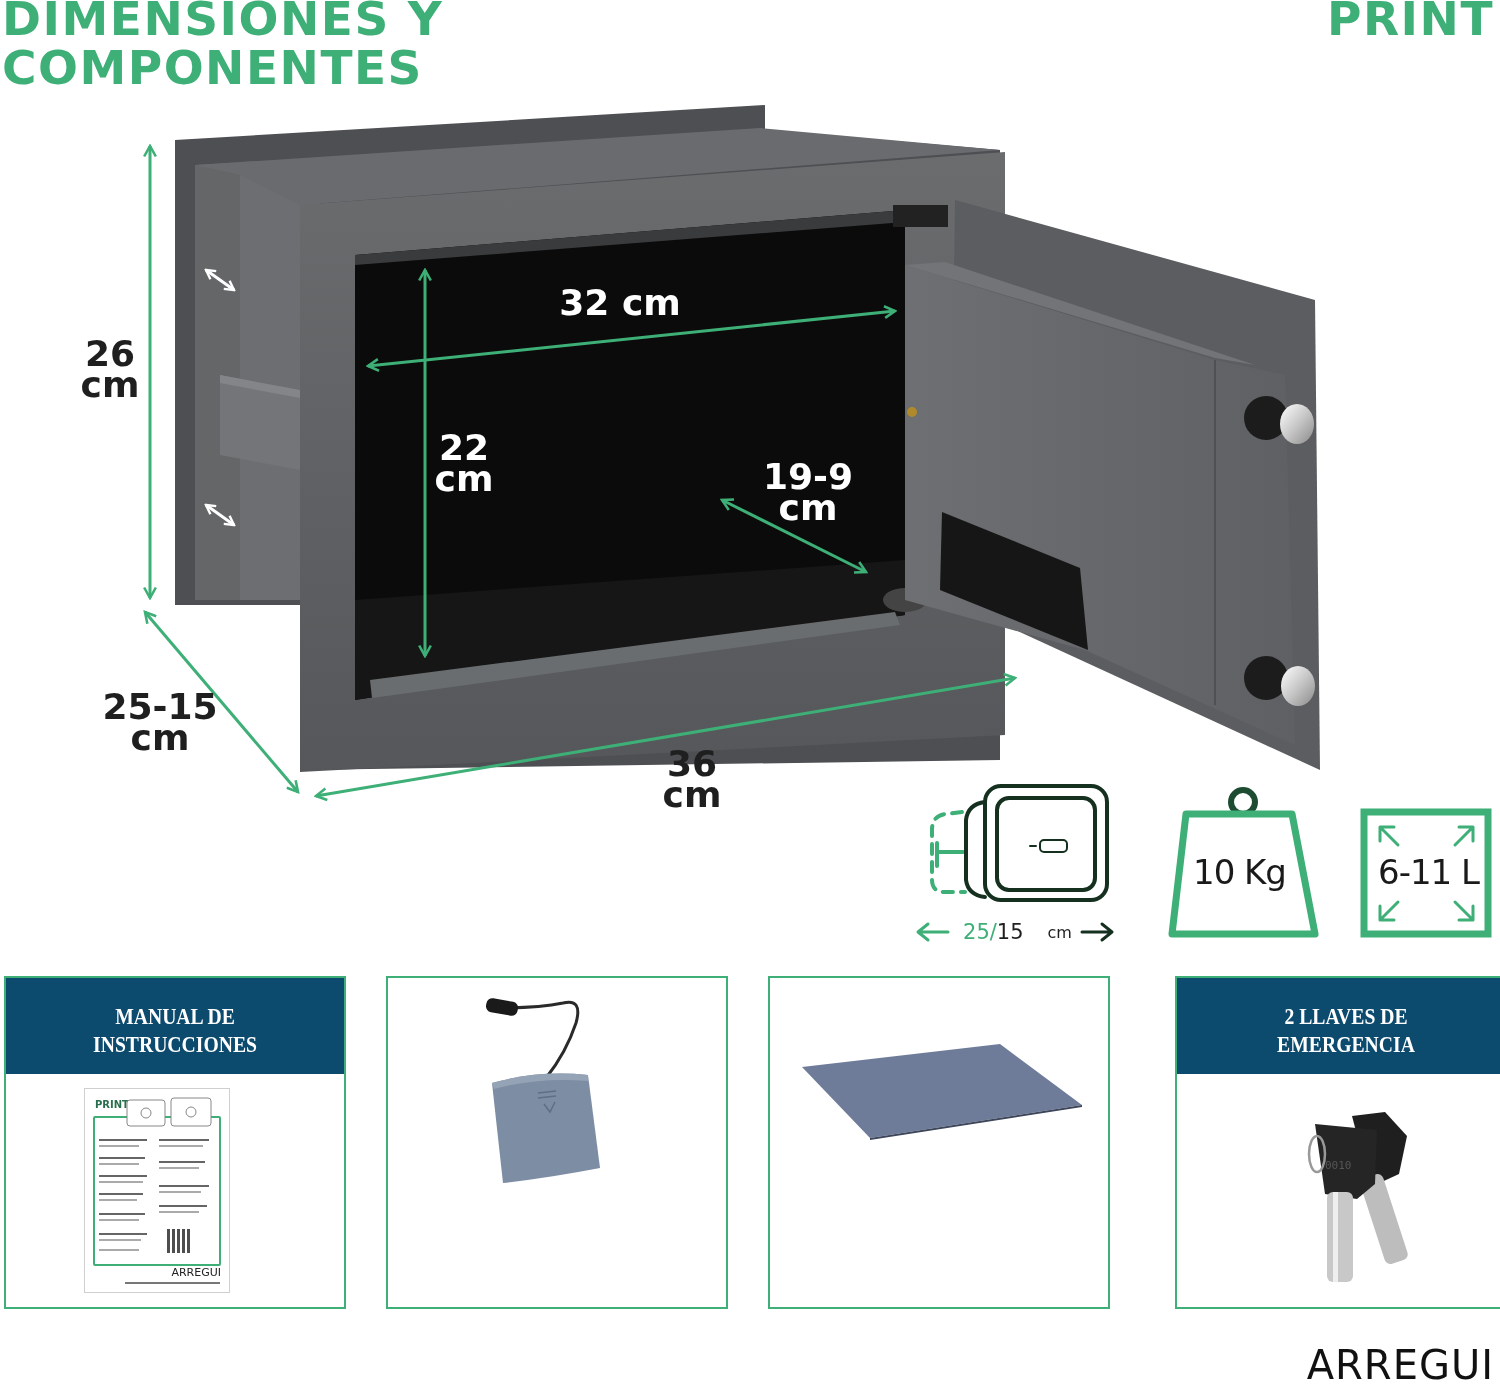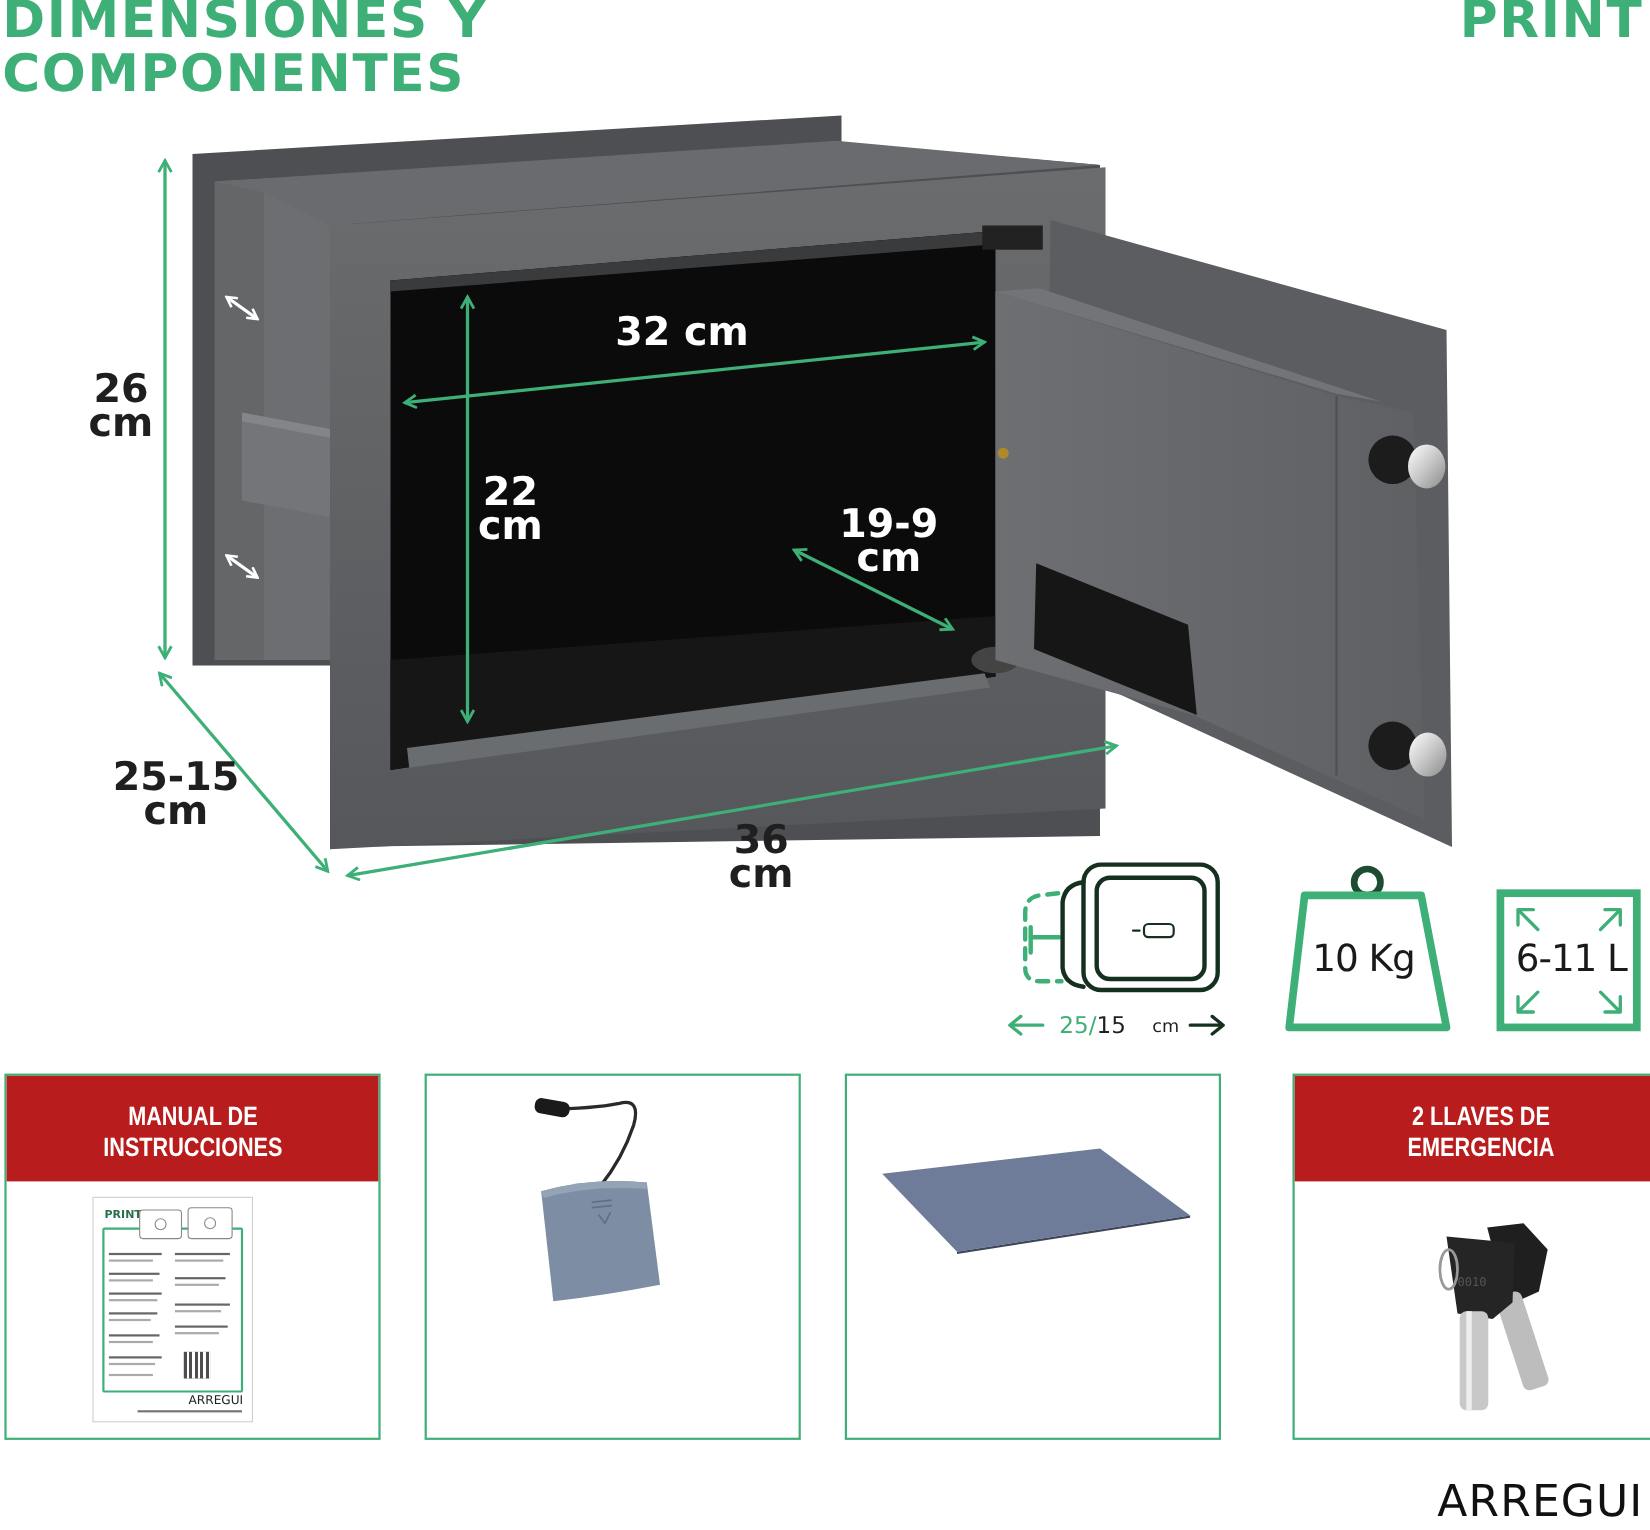--- a/index.html
+++ b/index.html
@@ -37,24 +37,24 @@
     position: absolute; font-family: "DejaVu Sans", sans-serif; font-size: 34px;
     color: #1a1a1a; letter-spacing: -1px;
   }
 
   .cards { position: absolute; left: 4px; top: 976px; width: 1492px; height: 334px; }
   .card {
     position: absolute; top: 0; width: 342px; height: 333px;
     border: 2px solid #3daf77; background: #fff;
   }
   .card .head {
-    height: 96px; background: #b91c1c;
+    height: 96px; background: #0c4a6e;
     display: flex; align-items: flex-start; justify-content: center; padding-top: 24px;
     color: #ffffff; text-align: center;
-    font-family: Liberation Sans, sans-serif; font-weight: bold;
+    font-family: Liberation Serif, serif; font-weight: bold;
     font-size: 24px; line-height: 28px; letter-spacing: 0px;
     transform-origin: top center;
   }
   .card .head span { display: inline-block; transform: scaleX(0.82); white-space: pre-line; }
   .card .body { position: relative; height: 235px; }
 
   .logo {
     position: absolute; right: 6px; top: 1342px;
     font-family: "DejaVu Sans", sans-serif; font-size: 40px; letter-spacing: 1px;
     color: #111; font-weight: normal;

